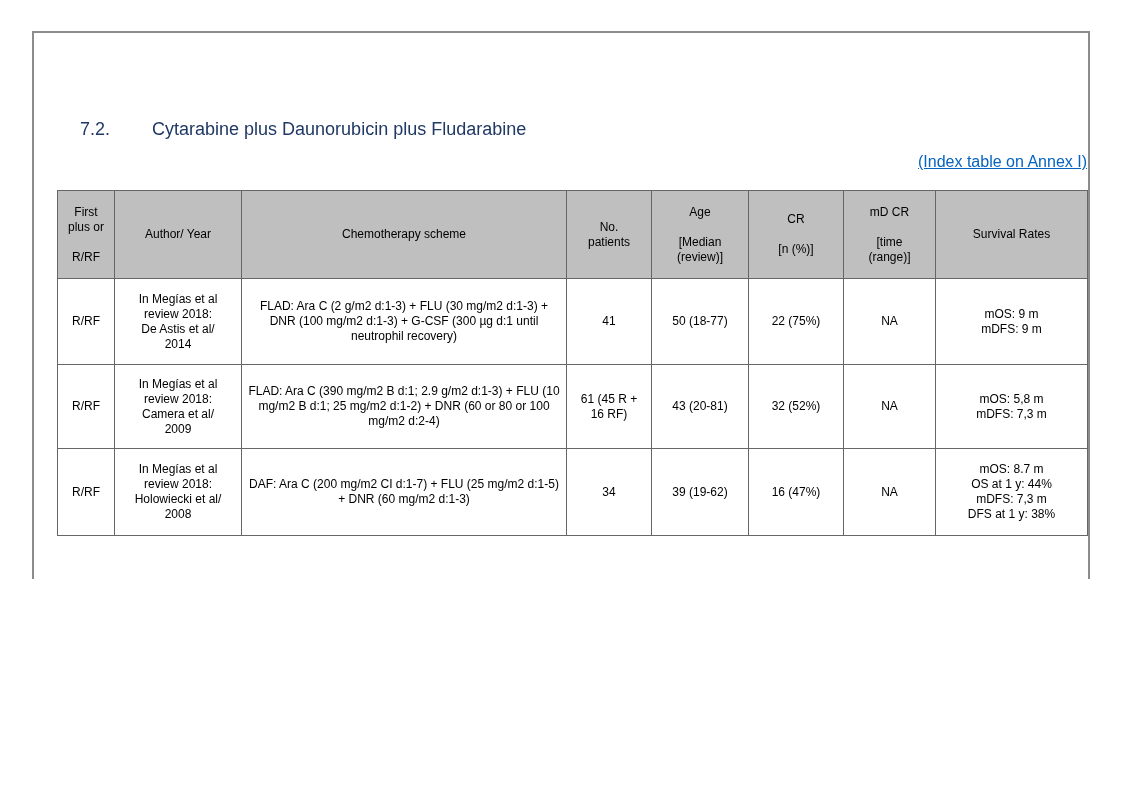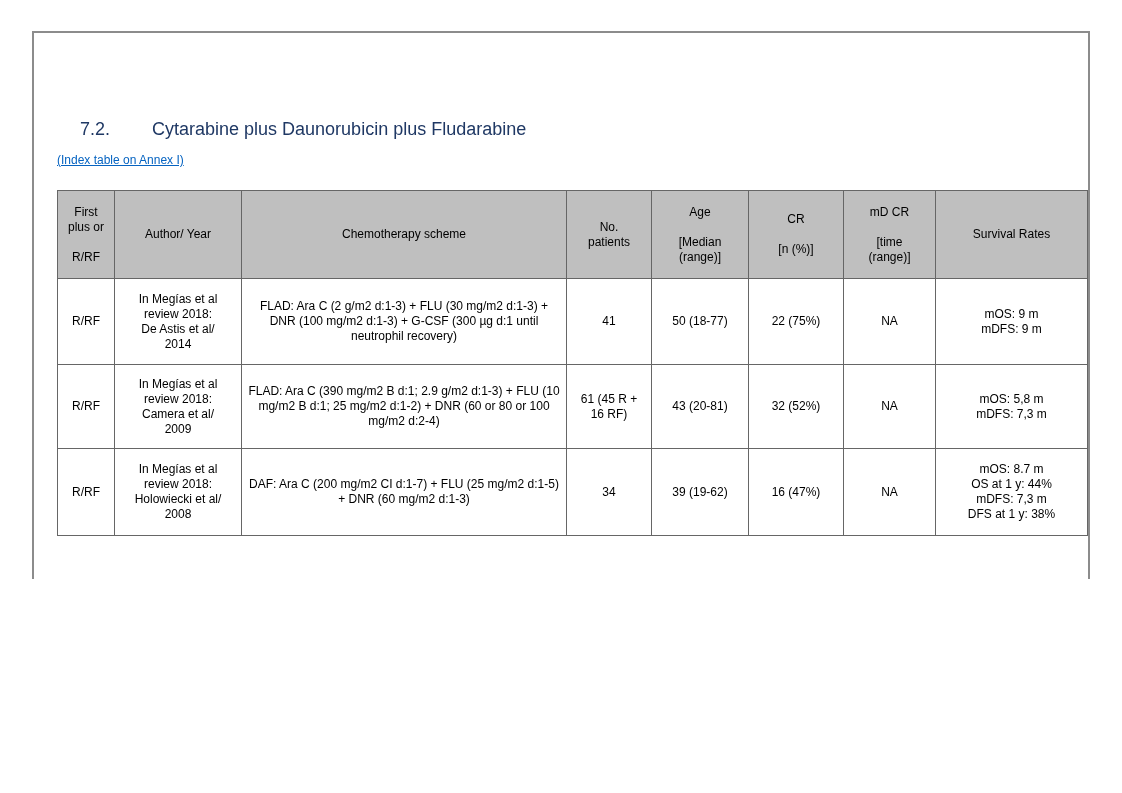--- a/index.html
+++ b/index.html
@@ -37,22 +37,22 @@
     white-space: nowrap;
   }
   .heading .sec-num {
     display: inline-block;
     width: 72px;
   }
   .link-row {
     position: absolute;
     left: 23px; top: 120px;
     width: 1030px;
-    text-align: left;
-    font-size: 12px;
+    text-align: right;
+    font-size: 16px;
   }
   .index-link {
     color: var(--link-text, #0563C1);
     text-decoration: underline;
     cursor: pointer;
   }
   table.study {
     position: absolute;
     left: 23px; top: 157px;
     width: 1030px;
@@ -118,21 +118,21 @@
           <th>First plus or
 
 R/RF</th>
           <th>Author/ Year</th>
           <th>Chemotherapy scheme</th>
           <th>No.
 patients</th>
           <th>Age
 
 [Median
-(range)]</th>
+(review)]</th>
           <th>CR
 
 [n (%)]</th>
           <th>mD CR
 
 [time
 (range)]</th>
           <th>Survival Rates</th>
         </tr>
       </thead>

